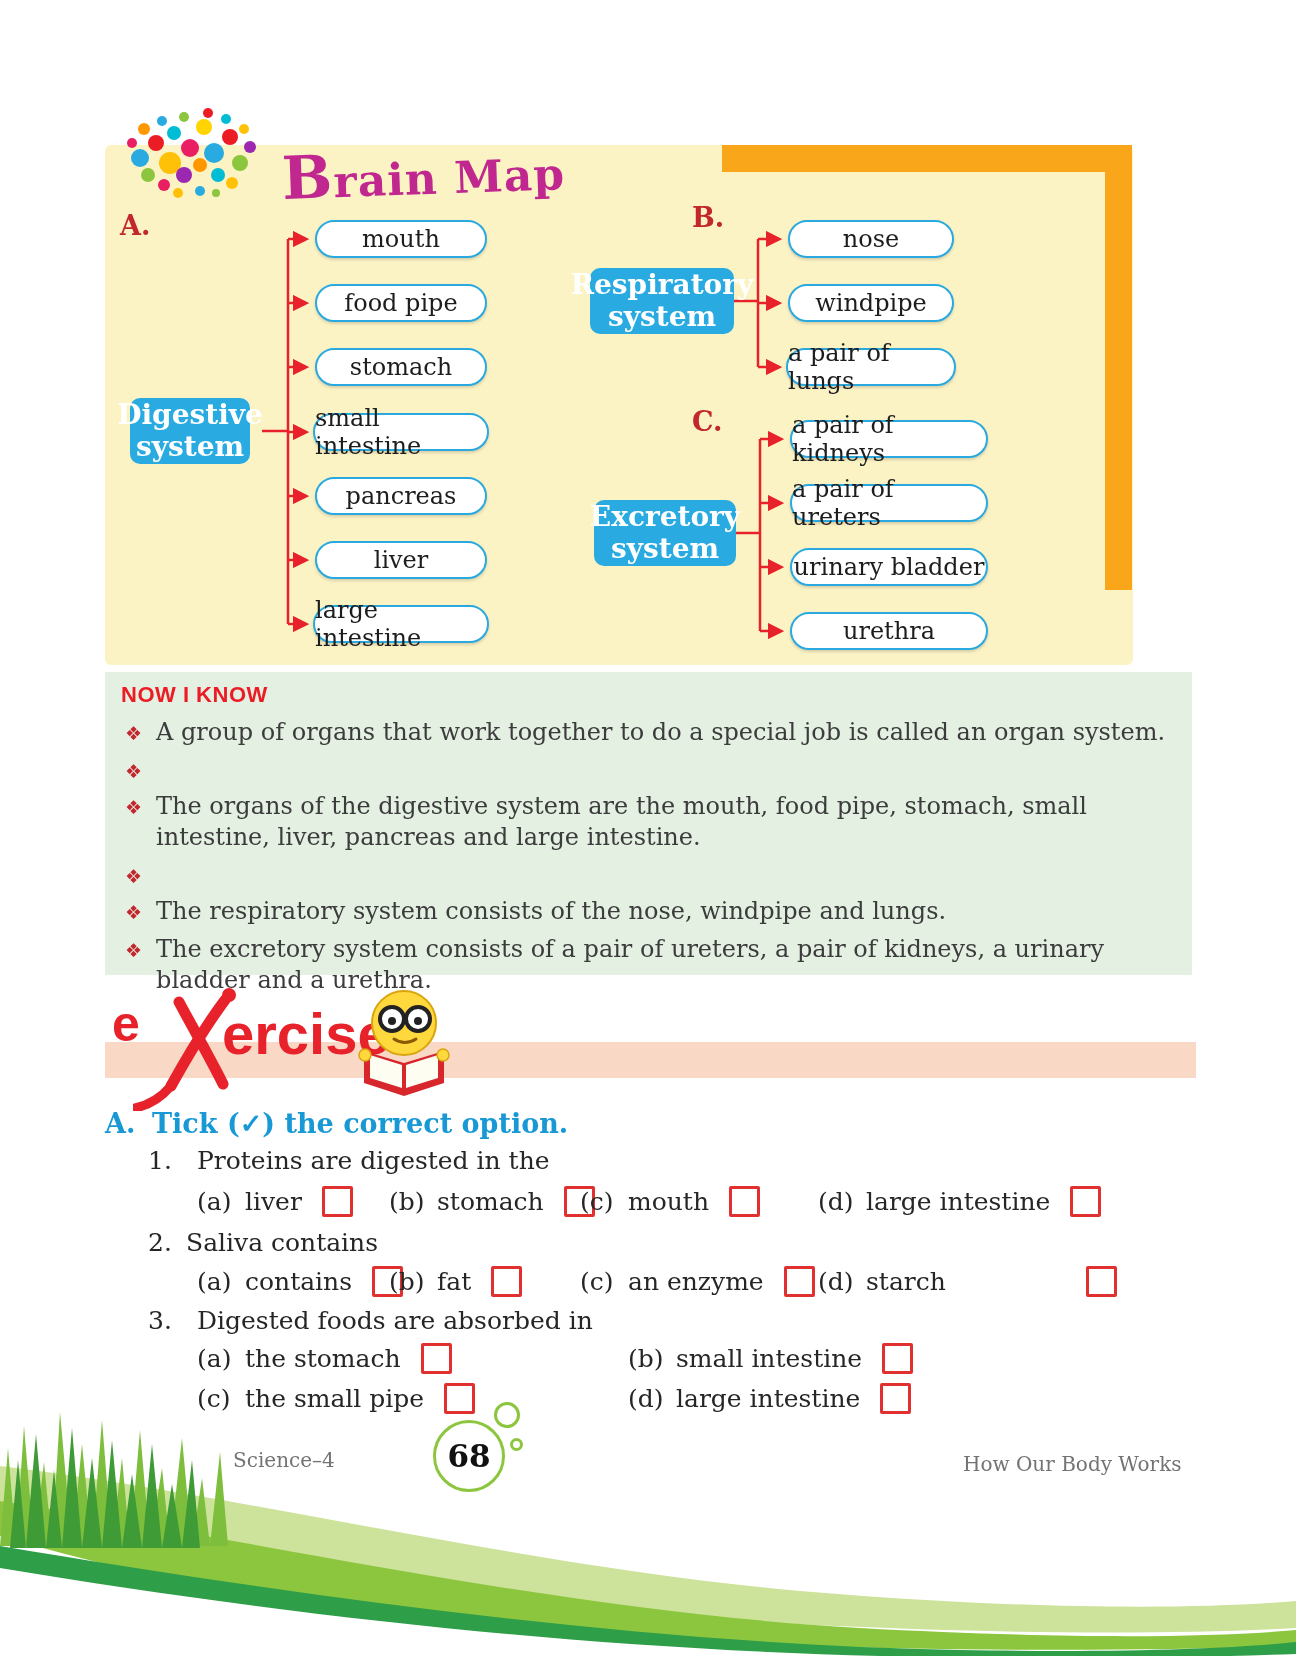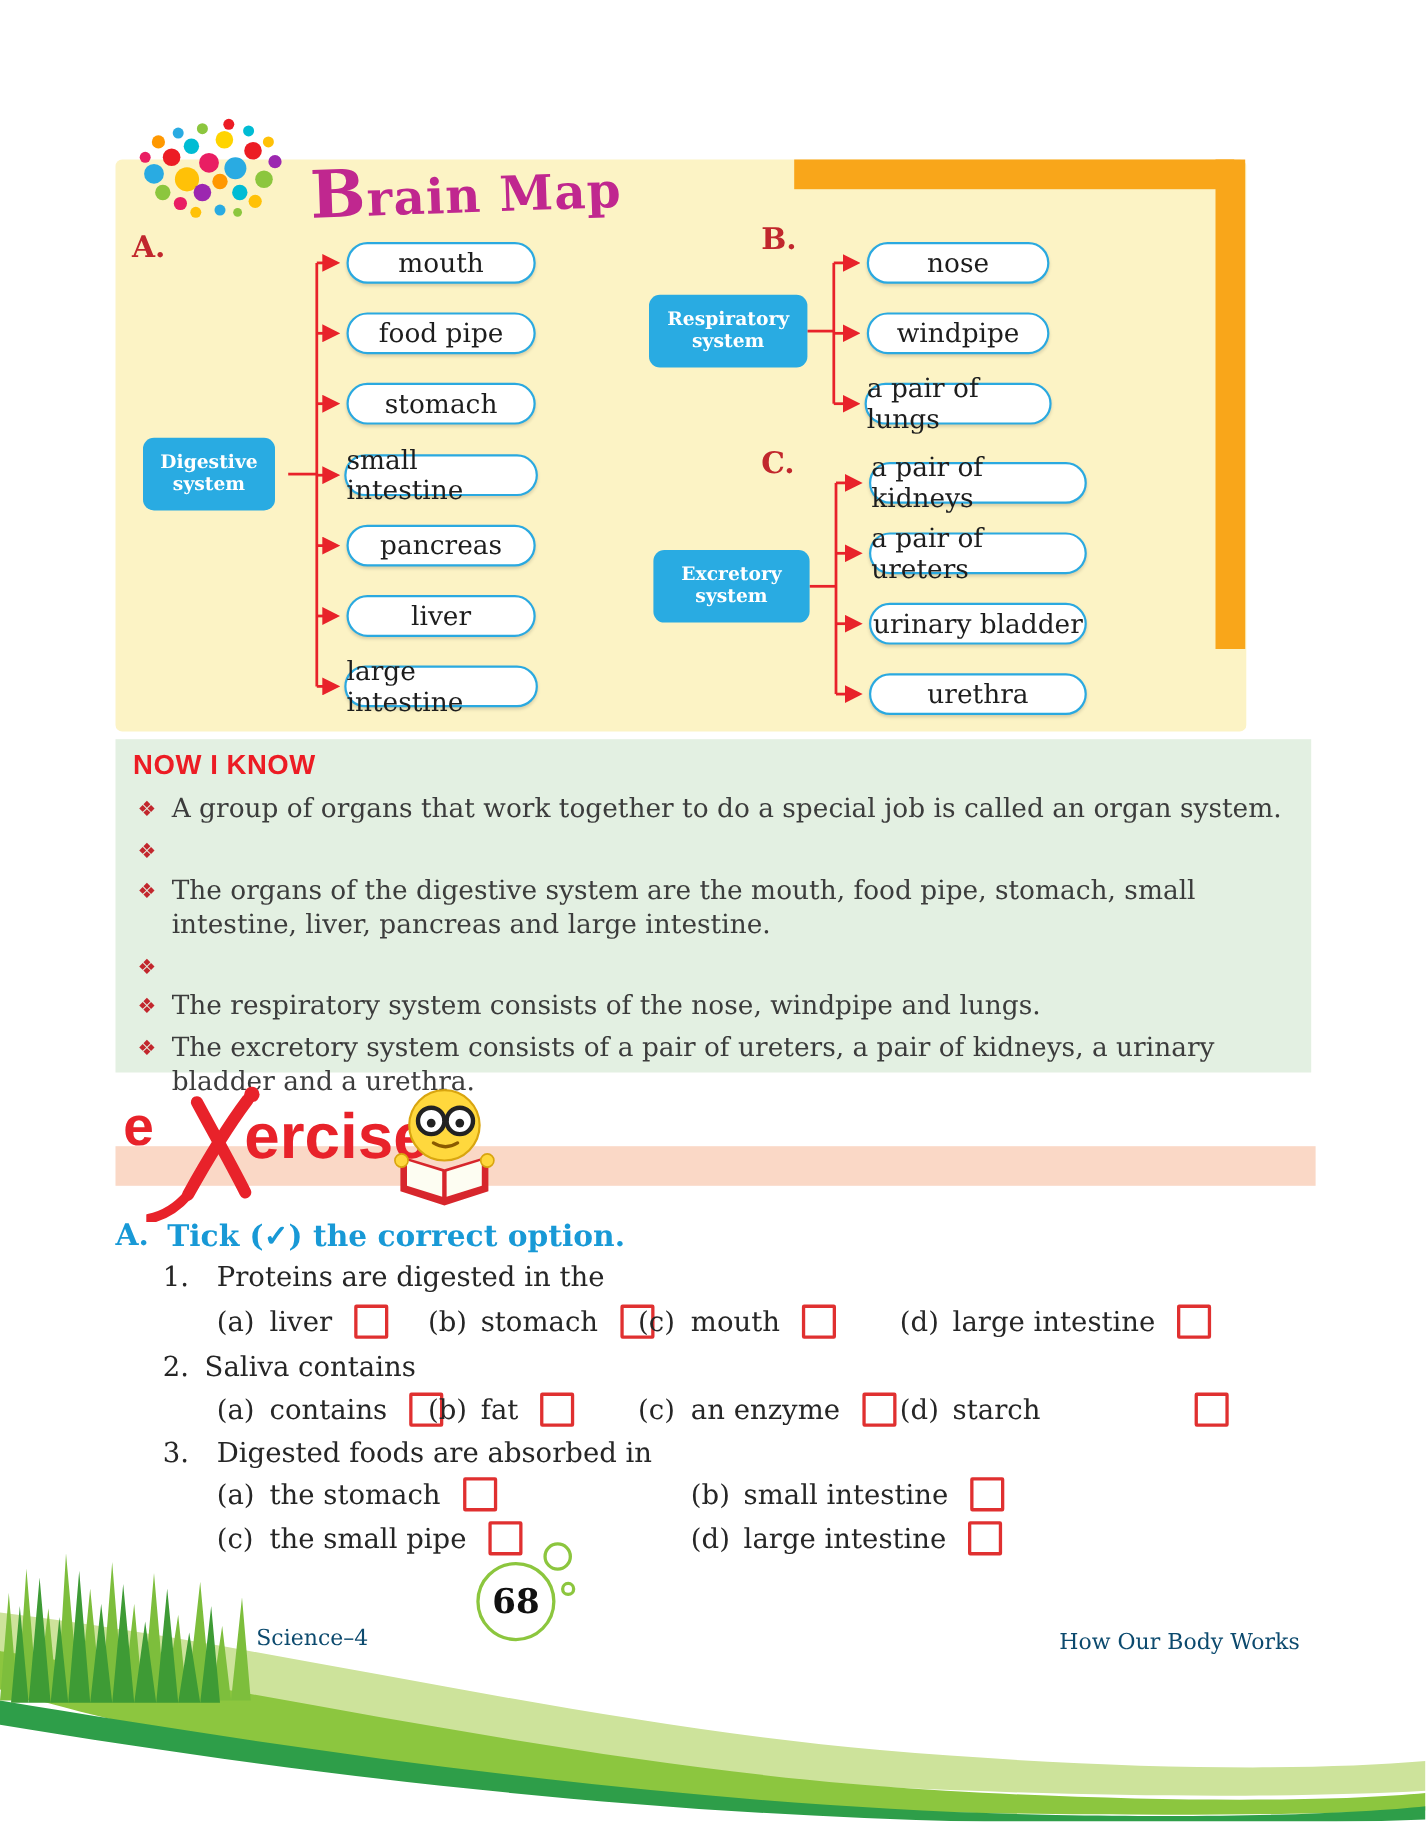--- a/index.html
+++ b/index.html
@@ -18,30 +18,30 @@
     background:#F9A61A; z-index:2; }
   .bm-title { position:absolute; left:282px; top:138px; display:inline-block;
     color:#C0278F; font-weight:bold; font-size:44px; letter-spacing:1px;
     transform:rotate(-2deg); z-index:3; }
   .bm-title::first-letter { font-size:1.35em; }
   .brain-illo { position:absolute; left:118px; top:103px; z-index:3; }
   .connectors { position:absolute; left:0; top:0; z-index:3; pointer-events:none; }
   .seclabel { position:absolute; color:#C1272D; font-weight:bold; font-size:27px; z-index:4; }
   .sysbox { position:absolute; background:#29ABE2; color:#fff; border-radius:10px;
     display:flex; align-items:center; justify-content:center; text-align:center;
-    font-weight:bold; font-size:17px; line-height:1.15; padding:4px; z-index:4; }
+    font-weight:bold; font-size:28px; line-height:1.15; padding:4px; z-index:4; }
   .pill { position:absolute; height:38px; background:#fff; border:2px solid #2AA9E0;
     border-radius:21px; display:flex; align-items:center; justify-content:center;
     font-size:24px; color:#1d1d1d; box-shadow:0 2px 3px rgba(0,0,0,.15); z-index:4; }
 
   
   .nik { position:absolute; left:105px; top:672px; width:1087px; height:303px;
     background:#E3F0E2; padding:8px 20px 0 14px; }
   .nik-title { color:#EC1C24; font-family:"Liberation Sans", sans-serif; font-weight:800;
-    font-size:25px; letter-spacing:.5px; margin:2px 0 9px 2px; }
+    font-size:22px; letter-spacing:.5px; margin:2px 0 9px 2px; }
   .nik-point { display:flex; font-size:24px; color:#3c3c3c; line-height:1.3; margin-bottom:7px; }
   .nik-bullet { color:#C2272D; font-size:19px; margin:4px 14px 0 6px; flex:0 0 auto;
     font-family:"DejaVu Sans", sans-serif; }
 
   
   .pink-band { position:absolute; left:105px; top:1042px; width:1091px; height:36px;
     background:#FAD8C6; z-index:1; }
   .ex-e, .ex-rest { position:absolute; color:#E8222A; font-weight:bold;
     font-family:"Liberation Sans", sans-serif; z-index:3; }
   .ex-e { left:112px; top:995px; font-size:50px; }
@@ -52,21 +52,21 @@
   
   .exA { position:absolute; color:#1899D6; font-weight:bold; font-size:27px; }
   .qnum, .qtext { position:absolute; font-size:25px; color:#262626; }
   .opt { position:absolute; display:flex; align-items:center; font-size:25px; color:#262626; }
   .olabel { width:48px; flex:0 0 auto; }
   .cbox { width:31px; height:31px; border:3px solid #E03030; background:#fff;
     display:inline-block; margin-left:20px; border-radius:2px; flex:0 0 auto; }
 
   
   .footer-art { position:absolute; left:0; top:1396px; z-index:1; }
-  .fnote { position:absolute; font-size:20px; color:#0c4a6e; z-index:5;margin-top:28px; }
+  .fnote { position:absolute; font-size:20px; color:#737373; z-index:5; }
   .pgcircle { position:absolute; left:433px; top:1420px; width:72px; height:72px;
     border-radius:50%; background:#fff; border:3px solid #8CC63E; display:flex;
     align-items:center; justify-content:center; font-size:31px; font-weight:bold;
     color:#111; z-index:5; }
   .bubble { position:absolute; border-radius:50%; background:#fff; border:3px solid #8CC63E; z-index:5; }
 </style>
 </head>
 <body>
 
 <div class="page">

